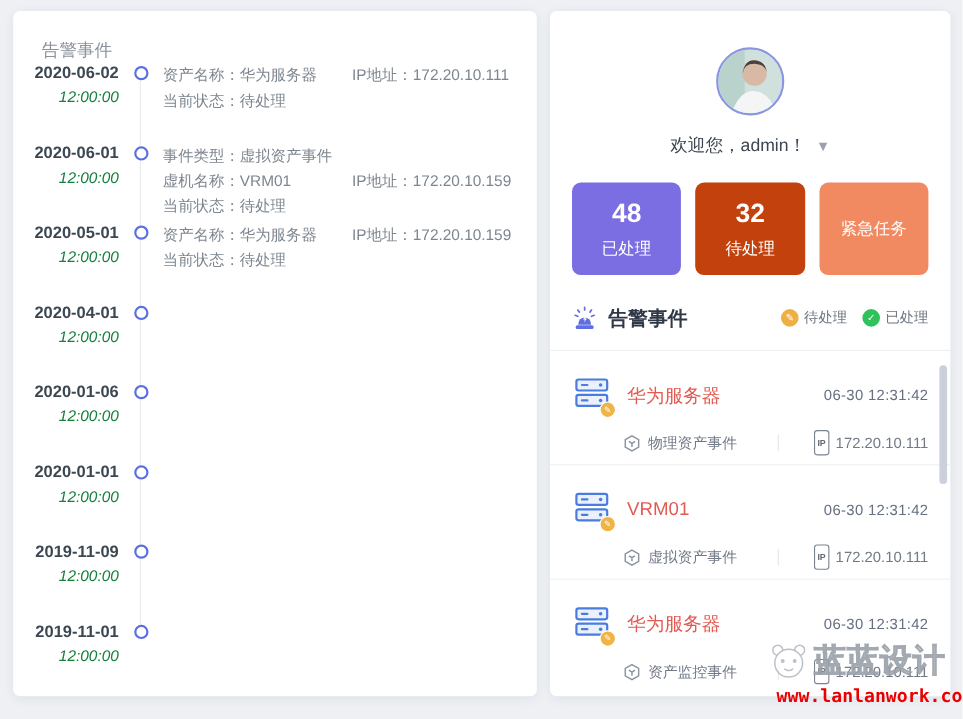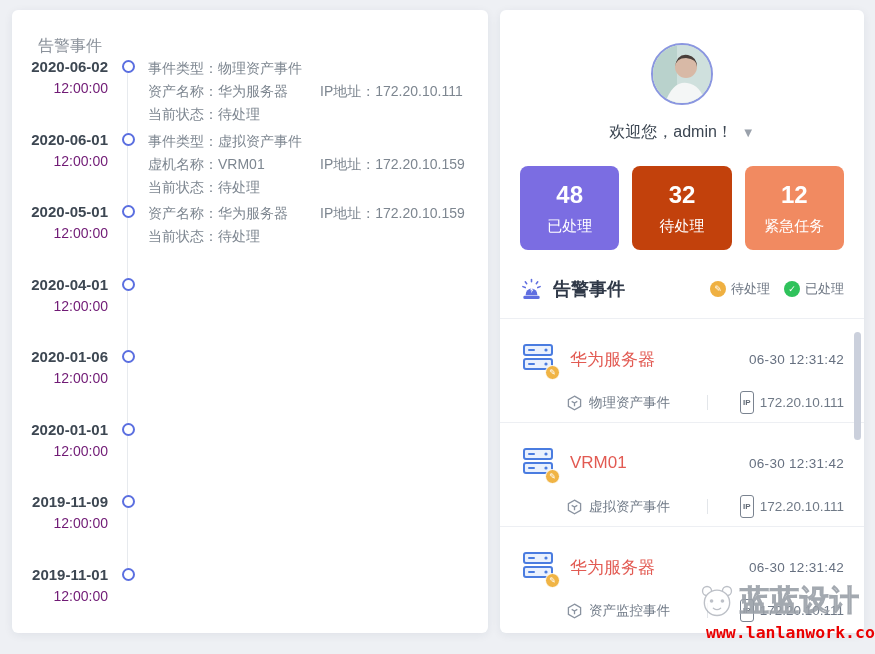--- a/index.html
+++ b/index.html
@@ -16,21 +16,21 @@
     box-shadow:0 2px 10px rgba(30,40,70,0.07);
   }
   
   .left-card { left:12px; width:476px; height:623px; overflow:hidden; }
   .left-title { font-size:16px; font-weight:400; color:#8b929b; padding:26px 0 0 26px; }
   .timeline { position:relative; }
   .tl-line { position:absolute; left:115px; top:14px; width:1px; height:505px; background:#e7eaee; }
   .tl-entry { display:flex; align-items:flex-start; height:72.5px; position:relative; }
   .tl-date { width:83px; margin-left:13px; text-align:right; flex:none; }
   .tl-date .d { font-size:15px; font-weight:bold; color:#3d4752; line-height:20px; }
-  .tl-date .t { font-size:14px; color:#701a75; line-height:22px; }
+  .tl-date .t { font-size:14px; color:#15803d; line-height:22px;font-style:italic; }
   .tl-nodecol { width:40px; flex:none; display:flex; justify-content:center; padding-top:3px; }
   .tl-node { width:13px; height:13px; border-radius:50%; border:2.5px solid #5b6fe0; background:#fff; }
   .tl-content { flex:1; font-size:14px; color:#7d8690; line-height:23px; padding-top:0; }
   .tl-content .half { display:inline-block; width:172px; }
   
   .right-card { left:500px; width:364px; height:623px; overflow:hidden; }
   .profile { display:flex; flex-direction:column; align-items:center; padding-top:33px; }
   .avatar {
     width:62px; height:62px; border-radius:50%; border:2px solid #8a96e0;
     overflow:hidden; background:#cfe0df;
@@ -103,21 +103,20 @@
 
       <div class="tl-entry">
         <div class="tl-date">
           <div class="d">2020-06-02</div>
           <div class="t">12:00:00</div>
         </div>
         <div class="tl-nodecol">
             <span class="tl-node"></span>
           </div>
         <div class="tl-content">
-          <div>事件类型：物理资产事件</div>
           <div><span class="half">资产名称：华为服务器</span><span>IP地址：172.20.10.111</span></div>
           <div>当前状态：待处理</div>
         </div>
       </div>
 
       <div class="tl-entry">
         <div class="tl-date">
           <div class="d">2020-06-01</div>
           <div class="t">12:00:00</div>
         </div>
@@ -223,21 +222,20 @@
     <div class="stats">
       <div class="stat stat-purple">
         <div class="num">48</div>
         <div class="lbl">已处理</div>
       </div>
       <div class="stat stat-blue">
         <div class="num">32</div>
         <div class="lbl">待处理</div>
       </div>
       <div class="stat stat-orange">
-        <div class="num">12</div>
         <div class="lbl">紧急任务</div>
       </div>
     </div>
 
     <div class="sec-head">
       <svg width="23" height="23" viewBox="0 0 24 24">
         <g stroke="#5f6ee0" stroke-width="1.6" stroke-linecap="round">
           <line x1="12" y1="1.5" x2="12" y2="4"></line>
           <line x1="5.5" y1="4" x2="7" y2="6"></line>
           <line x1="18.5" y1="4" x2="17" y2="6"></line>

